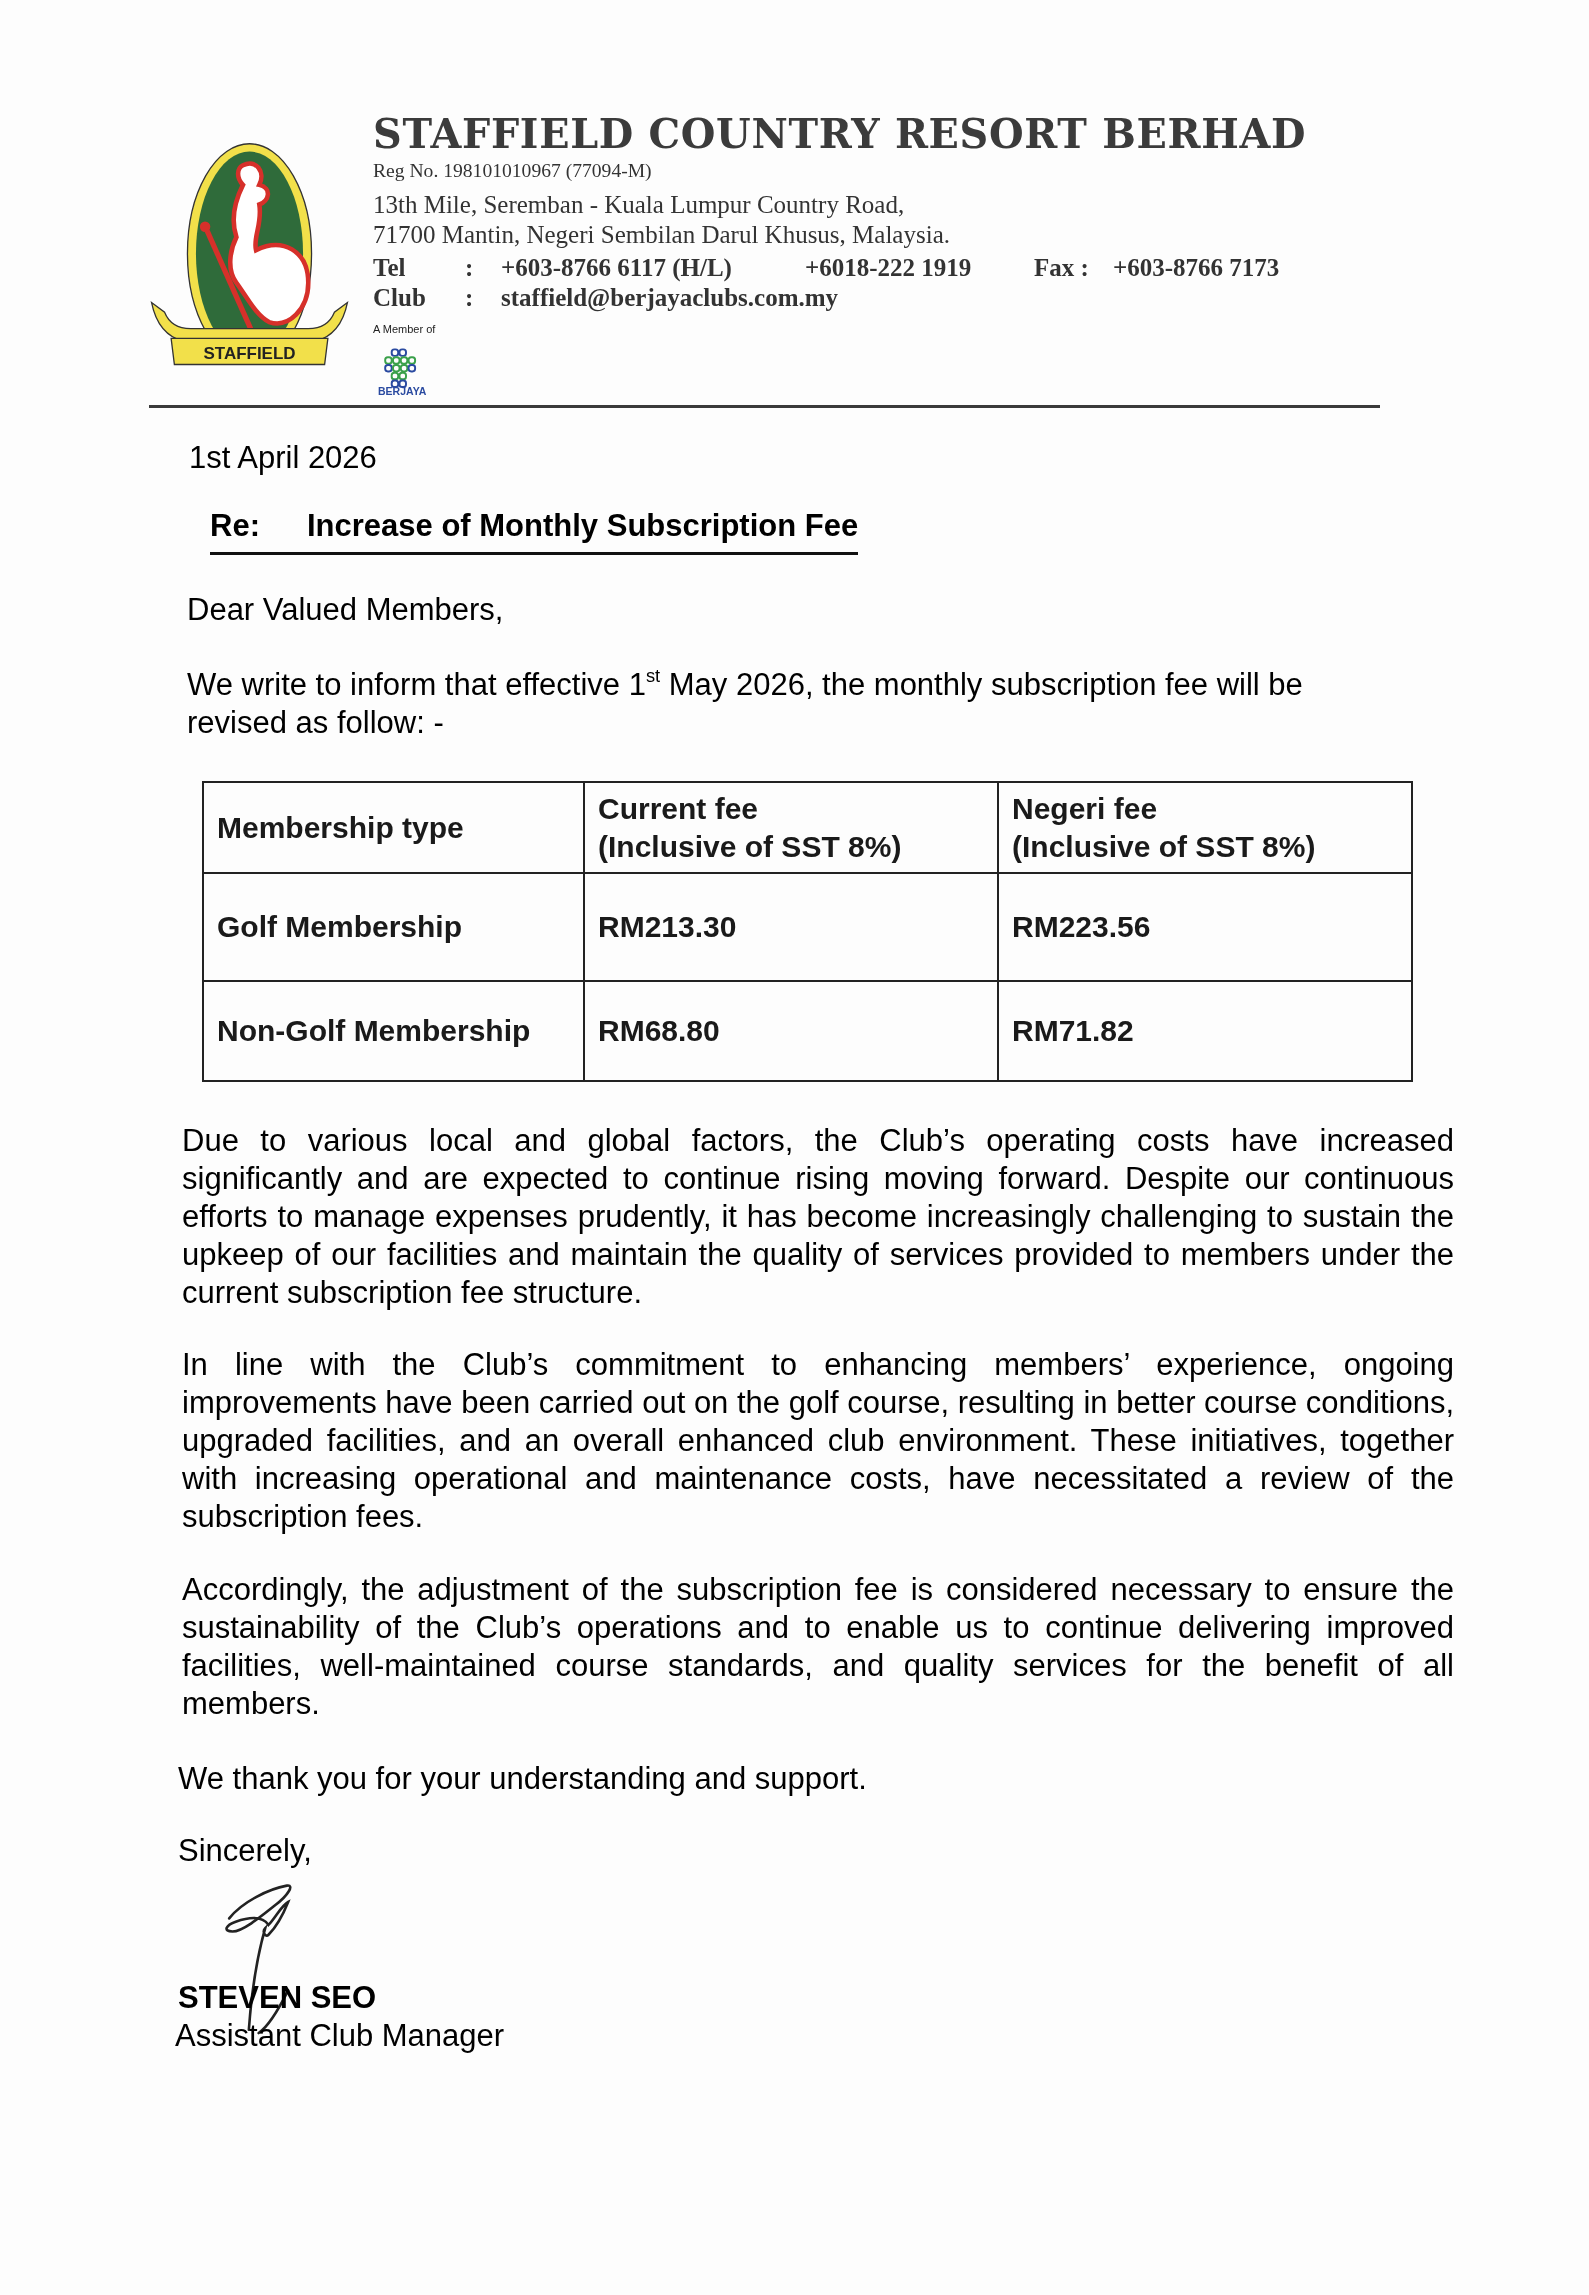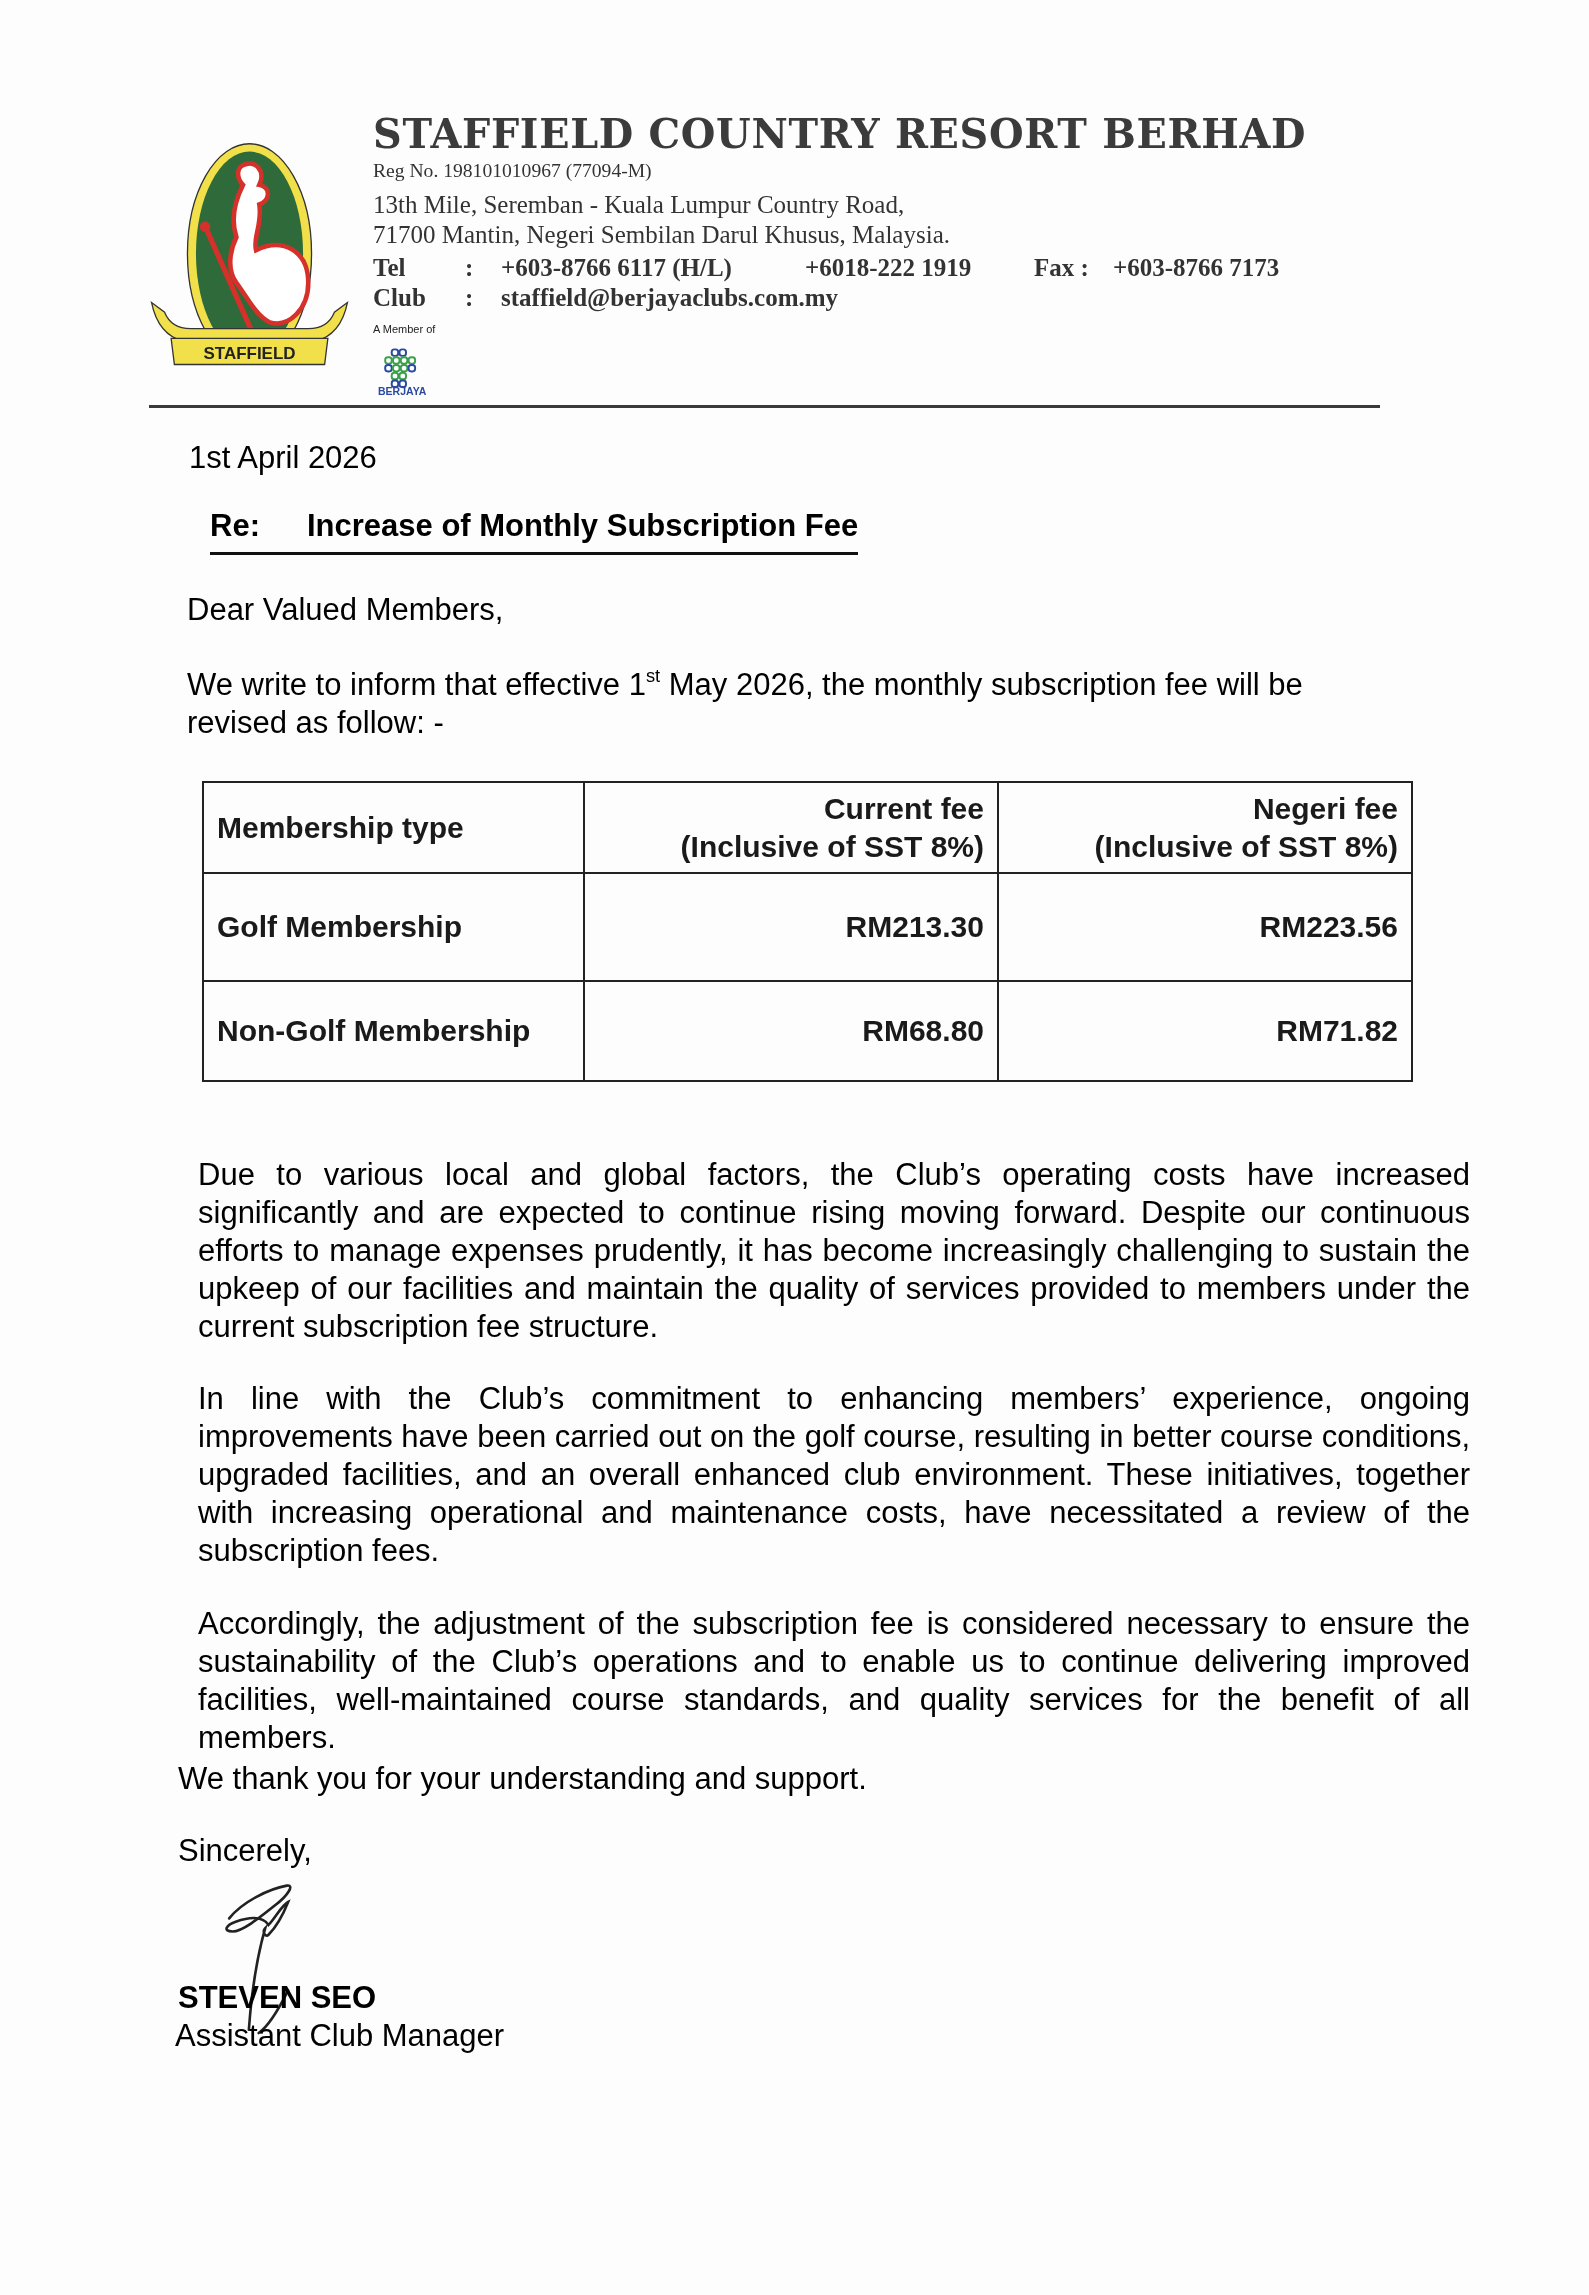--- a/index.html
+++ b/index.html
@@ -30,25 +30,25 @@
   .greeting { position: absolute; left: 187px; top: 592px; }
   .intro { position: absolute; left: 187px; top: 666px; width: 1198px; line-height: 38px; }
   .intro sup { font-size: 18.3px; vertical-align: 13px; line-height: 0; }
 
   
   .fee-table { position: absolute; left: 202px; top: 781px; border-collapse: collapse; font-family: "Liberation Sans", sans-serif; font-weight: bold; font-size: 30px; color: #1a1a1a; }
   .fee-table td, .fee-table th { border: 2px solid #222; padding: 0 13px; }
   .fee-table th { height: 89px; font-weight: bold; }
   .fee-table td { height: 106px; }
   .col-type { width: 353px; text-align: left; }
-  .col-fee { width: 386px; text-align: right; line-height: 38px; }
+  .col-fee { width: 386px; text-align: left; line-height: 38px; }
   .fee-table tr.last td { height: 98px; }
 
   
-  .para { position: absolute; left: 198px; width: 1272px; line-height: 38px; text-align: justify; margin-top: 34px; }
+  .para { position: absolute; left: 182px; width: 1272px; line-height: 38px; text-align: justify; }
   .para1 { top: 1122px; }
   .para2 { top: 1346px; }
   .para3 { top: 1571px; }
   .thanks { position: absolute; left: 178px; top: 1761px; }
   .closing { position: absolute; left: 178px; top: 1833px; }
   .signature { position: absolute; left: 203px; top: 1879px; width: 131px; height: 177px; }
   .signer-name { position: absolute; left: 178px; top: 1980px; font-weight: bold; }
   .signer-title { position: absolute; left: 175px; top: 2018px; }
 </style>
 </head>

